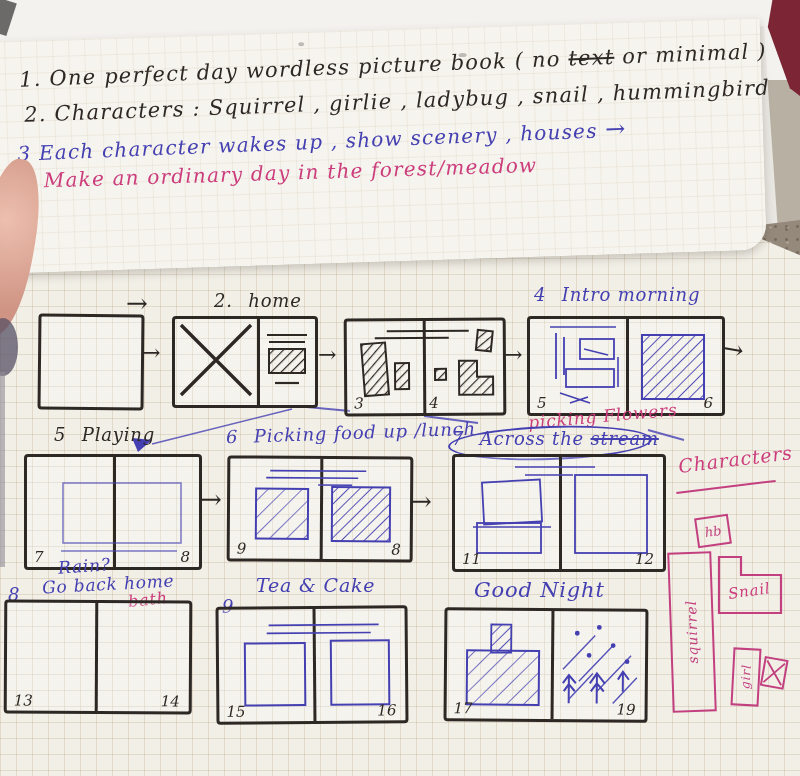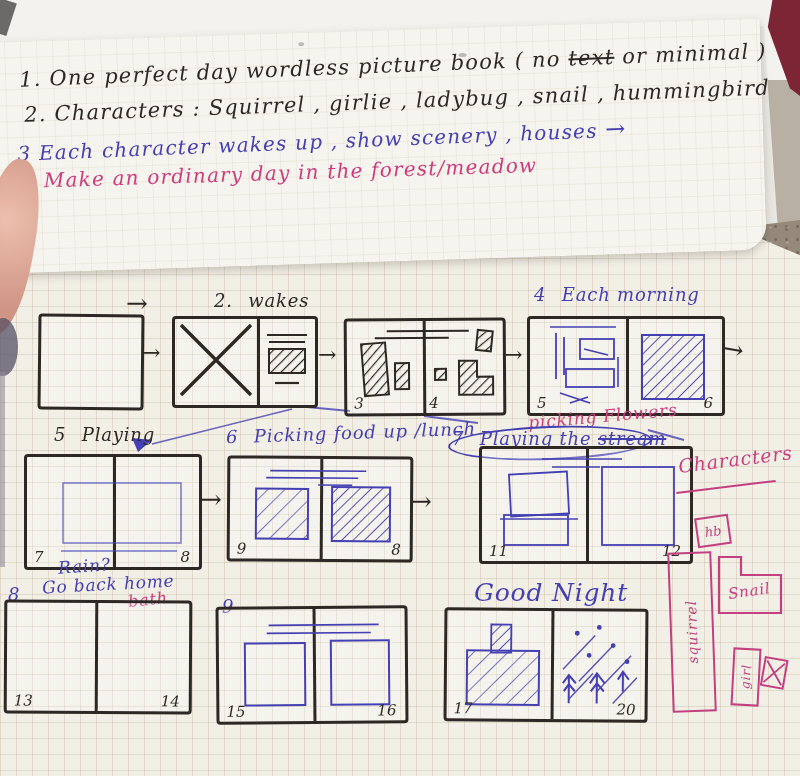--- a/index.html
+++ b/index.html
@@ -120,25 +120,25 @@
     <svg class="abs" style="left:0;top:0" width="800" height="566">
       <path d="M296,196 l54,5 M424,206 l54,7 M648,220 l36,10" stroke="#4540b2" stroke-width="2" fill="none" opacity=".8"></path>
       <path d="M152,234 L292,199" stroke="#4540b2" stroke-width="1.6" fill="none" opacity=".8"></path>
       <path d="M132,228 l20,2 l-14,12 z" fill="#4540b2"></path>
     </svg>
 
     
     <span class="arrow" style="left:126px;top:80px;">→</span>
     <div class="lbl" style="left:214px;top:80px;">
       <span class="num">2.</span>
-      <span>wakes</span>
+      <span>home</span>
     </div>
     <div class="lbl blue" style="left:534px;top:74px;">
       <span class="num">4</span>
-      <span>Each morning</span>
+      <span>Intro morning</span>
     </div>
 
     <div class="frame" style="left:38px;top:104px;width:100px;height:90px;transform:rotate(.6deg);"></div>
 
     <span class="arrow" style="left:142px;top:132px;font-size:22px;">→</span>
 
     <div class="frame" style="left:172px;top:106px;width:140px;height:86px;">
       <div class="divider" style="left:82px;"></div>
       <svg width="140" height="86">
         <path d="M6,6 L76,76 M76,6 L6,76" stroke="#2e2825" stroke-width="3.4" fill="none"></path>
@@ -214,23 +214,23 @@
       <span class="pnum l">9</span>
       <span class="pnum r">8</span>
     </div>
 
     <span class="arrow" style="left:410px;top:278px;">→</span>
 
     <div class="lbl pink" style="left:528px;top:196px;font-size:17px;transform:rotate(-5deg);">picking Flowers</div>
     <div class="ellipse" style="left:448px;top:216px;width:200px;height:30px;transform:rotate(-2deg);"></div>
     <div class="lbl blue" style="left:452px;top:218px;">
       <span class="num">7</span>
-      <span>Playing the </span><span style="text-decoration:line-through;text-decoration-thickness:2px;">stream</span>
-    </div>
-    <div class="frame" style="left:452px;top:236px;width:208px;height:112px;margin-left:27px;">
+      <span>Across the </span><span style="text-decoration:line-through;text-decoration-thickness:2px;">stream</span>
+    </div>
+    <div class="frame" style="left:452px;top:244px;width:208px;height:112px;">
       <div class="divider" style="left:104px;"></div>
       <svg width="208" height="112">
         <path d="M60,10 h80 M70,18 h48" stroke="#4540b2" stroke-width="1.6"></path>
         <rect x="28" y="24" width="58" height="42" stroke="#4540b2" stroke-width="1.8" fill="none" transform="rotate(-3 57 45)"></rect>
         <path d="M18,70 h78" stroke="#4540b2" stroke-width="1.6"></path>
         <rect x="22" y="66" width="64" height="30" stroke="#4540b2" stroke-width="1.8" fill="none"></rect>
         <rect x="120" y="18" width="72" height="78" stroke="#4540b2" stroke-width="1.8" fill="none"></rect>
       </svg>
       <span class="pnum l">11</span>
       <span class="pnum r">12</span>
@@ -244,32 +244,33 @@
     <div class="lbl blue" style="left:42px;top:364px;font-size:17px;transform:rotate(-3deg);">Go back home</div>
     <div class="lbl pink" style="left:128px;top:380px;font-size:16px;transform:rotate(-6deg);">bath</div>
     <div class="lbl blue" style="left:8px;top:374px;">8</div>
     <div class="frame" style="left:4px;top:390px;width:182px;height:108px;transform:rotate(.3deg);">
       <div class="divider" style="left:88px;"></div>
       <span class="pnum l">13</span>
       <span class="pnum r">14</span>
     </div>
 
     <div class="lbl blue" style="left:222px;top:386px;">9</div>
+    <div class="lbl blue" style="left:256px;top:364px;font-size:19px;">Tea &amp; Cake</div>
     <div class="frame" style="left:216px;top:396px;width:186px;height:112px;transform:rotate(-.5deg);">
       <div class="divider" style="left:94px;"></div>
       <svg width="186" height="112">
         <path d="M50,16 h110 M48,24 h104" stroke="#4540b2" stroke-width="1.6"></path>
         <rect x="26" y="34" width="60" height="62" stroke="#4540b2" stroke-width="2" fill="none"></rect>
         <rect x="112" y="32" width="58" height="64" stroke="#4540b2" stroke-width="2" fill="none"></rect>
       </svg>
       <span class="pnum l">15</span>
       <span class="pnum r">16</span>
     </div>
 
-    <div class="lbl blue" style="left:474px;top:368px;font-size:25px;">Good Night</div>
+    <div class="lbl blue" style="left:474px;top:368px;font-size:21px;">Good Night</div>
     <div class="frame" style="left:444px;top:398px;width:198px;height:108px;transform:rotate(.5deg);">
       <div class="divider" style="left:104px;"></div>
       <svg width="198" height="108">
         <rect x="44" y="14" width="20" height="28" stroke="#4540b2" stroke-width="1.8" fill="url(#hb)"></rect>
         <rect x="20" y="40" width="72" height="54" stroke="#4540b2" stroke-width="2" fill="url(#hbl)"></rect>
         <g stroke="#4540b2" stroke-width="1.4" fill="none" opacity=".9">
           <path d="M116,58 L148,24 M132,70 L166,34 M150,80 L184,44 M122,88 L146,62 M166,92 L190,66"></path>
         </g>
         <g fill="#4540b2">
           <circle cx="130" cy="22" r="2.4"></circle>
@@ -278,21 +279,21 @@
             <circle cx="142" cy="44" r="2.4"></circle>
             <circle cx="180" cy="50" r="2.4"></circle>
         </g>
         <g stroke="#4540b2" stroke-width="2" fill="none">
           <path d="M122,64 v28 M116,72 l6,-8 l7,8 M117,80 l5,-7 l6,7"></path>
           <path d="M150,62 v30 M143,72 l7,-10 l8,10 M144,80 l6,-8 l7,8"></path>
           <path d="M176,60 v20 M171,68 l5,-8 l6,8"></path>
         </g>
       </svg>
       <span class="pnum l">17</span>
-      <span class="pnum r">20</span>
+      <span class="pnum r">19</span>
     </div>
 
     
     <div class="charbox" style="left:696px;top:306px;width:30px;height:26px;transform:rotate(-8deg);">
       <span>hb</span>
     </div>
     <div class="charbox" style="left:670px;top:342px;width:40px;height:156px;transform:rotate(-2deg);">
       <span class="vert" style="font-size:14px;">squirrel</span>
     </div>
     <svg class="abs" style="left:716px;top:344px;" width="68" height="62">

